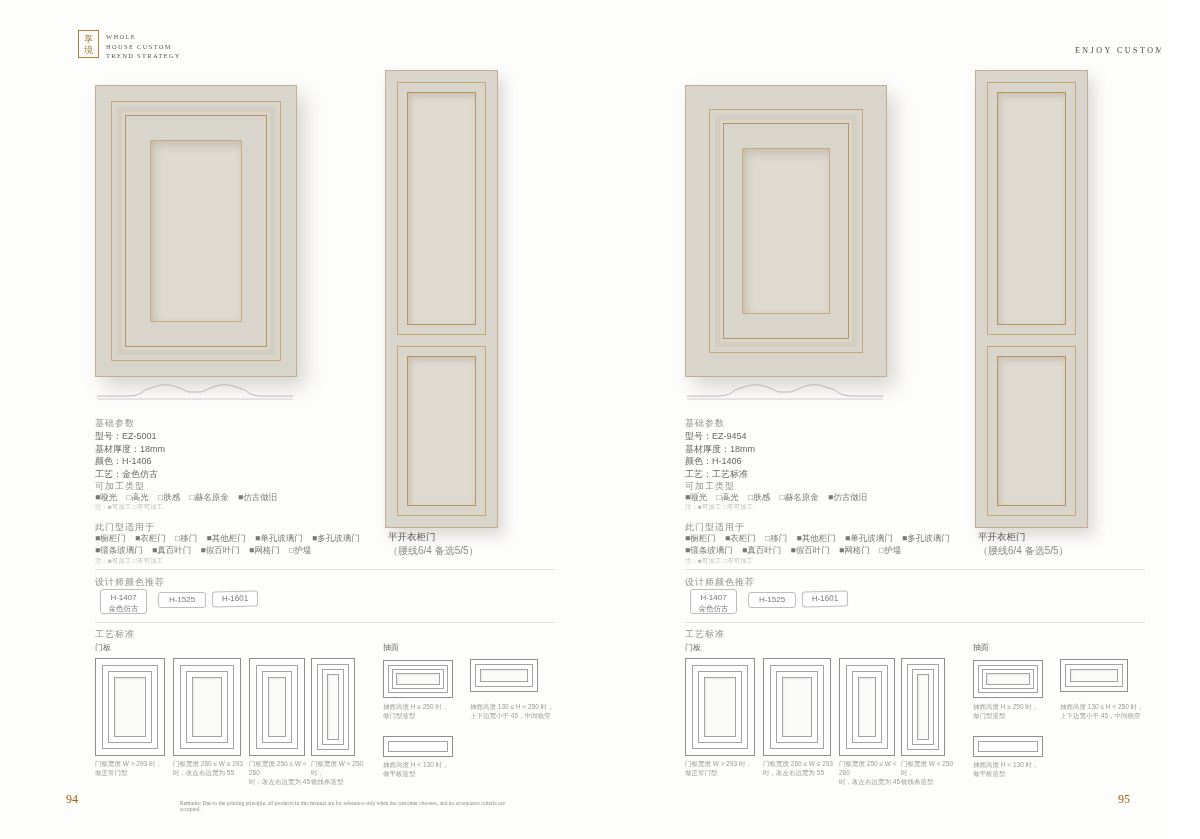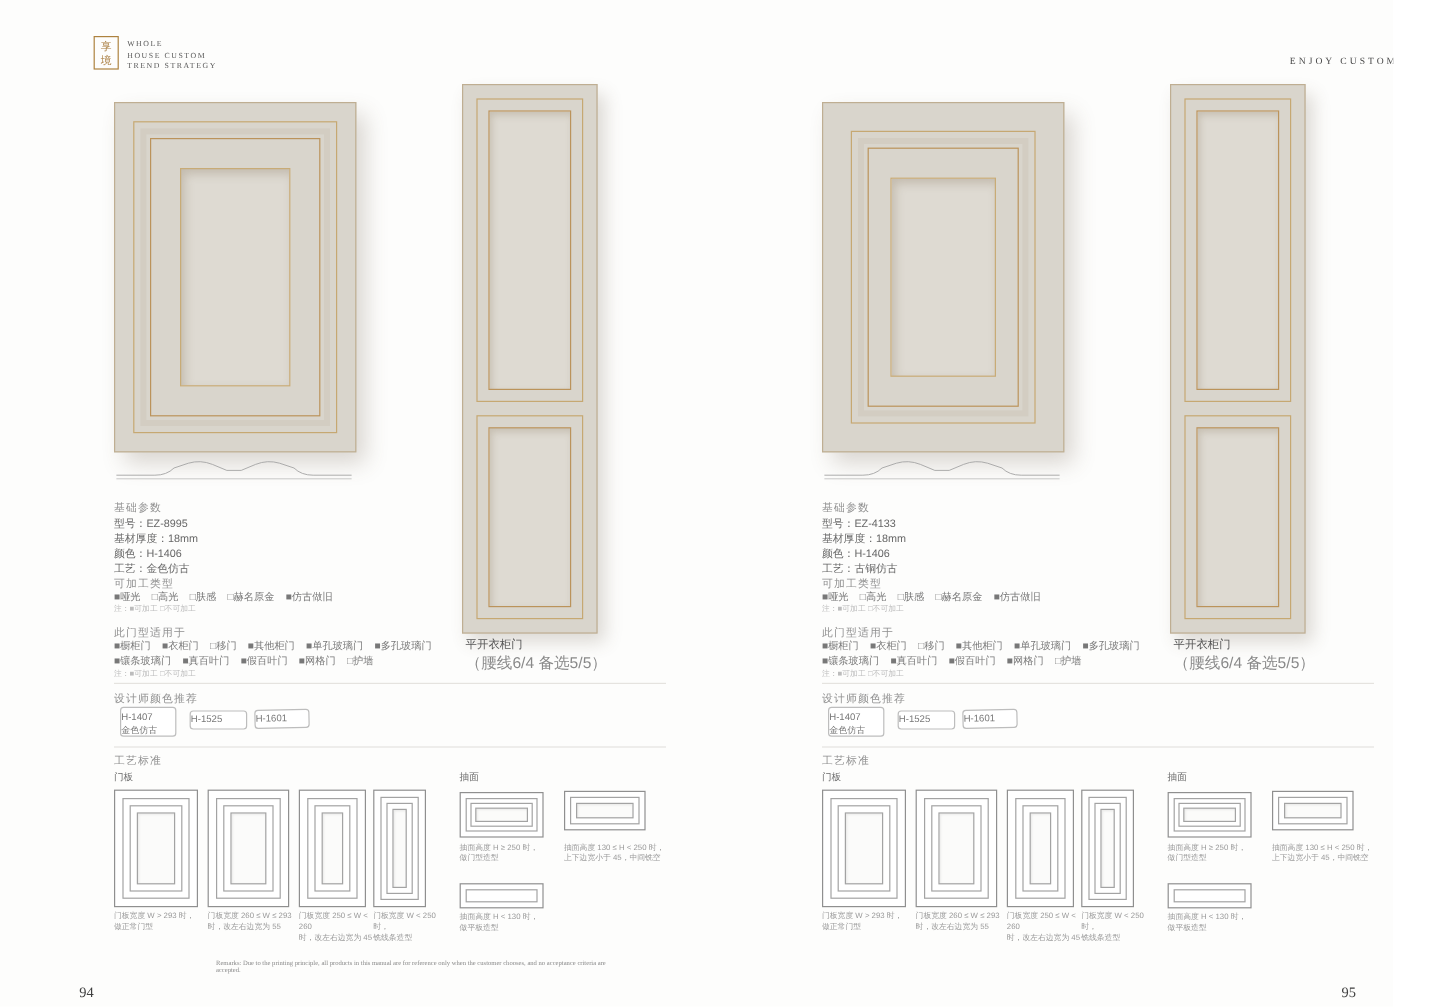--- a/index.html
+++ b/index.html
@@ -39,26 +39,26 @@
         box-shadow:inset 2px 3px 6px rgba(120,100,70,.22);}
   .ts1{flex:60;} .ts2{flex:40;}
 
   
   .sec-title{position:absolute;font-size:9px;color:#8f8f8f;letter-spacing:1px;}
   .param-rows{position:absolute;left:95px;top:430px;font-size:9px;color:#666;line-height:12.5px;}
   .opts{position:absolute;font-size:8.5px;color:#787878;white-space:nowrap;}
   .opts span{margin-right:7px;}
   .tiny-note{position:absolute;font-size:6.5px;color:#bcbcbc;}
   .doortype-name{position:absolute;left:388px;top:531px;font-size:9.5px;color:#555;}
-  .doortype-note{position:absolute;left:388px;top:544px;font-size:13px;color:#8a8a8a;}
+  .doortype-note{position:absolute;left:388px;top:544px;font-size:10px;color:#8a8a8a;}
 
   .rule{position:absolute;left:95px;width:460px;height:1px;background:#e5e3df;}
 
   
-  .chip{position:absolute;border:1px solid #bdbdbd;border-radius:3px;background:#fff;text-align:left;color:#787878;}
+  .chip{position:absolute;border:1px solid #bdbdbd;border-radius:3px;background:#fff;text-align:center;color:#787878;}
   .chip .code{font-size:8px;line-height:12px;}
   .chip .clabel{font-size:7.5px;line-height:10px;}
   .chip1{left:100px;top:589px;width:47px;height:25px;padding-top:2px;box-sizing:border-box;}
   .chip2{left:158px;top:592px;width:46px;height:14px;}
   .chip2 .code,.chip3 .code{line-height:14px;}
   .chip3{left:212px;top:591px;width:44px;height:14px;transform:rotate(-1.2deg);}
 
   
   .small-label{position:absolute;font-size:8px;color:#6a6a6a;}
   .mini{position:absolute;border:1px solid #8f8f8f;background:#fff;}
@@ -75,21 +75,21 @@
   .dr2 .a{inset:4px;} .dr2 .c{inset:9px;}
   .dr3{left:383px;top:736px;width:68px;height:19px;}
   .dr3 .a{inset:4px;}
   .cap{position:absolute;font-size:6.5px;color:#9a9a9a;line-height:9px;white-space:pre-line;}
   .capd1{left:95px;top:759px;width:76px;} .capd2{left:173px;top:759px;width:74px;}
   .capd3{left:249px;top:759px;width:66px;} .capd4{left:311px;top:759px;width:60px;}
   .capr1{left:383px;top:702px;width:84px;} .capr2{left:470px;top:702px;width:96px;}
   .capr3{left:383px;top:760px;width:84px;}
 
   
-  .pgnum{position:absolute;top:792px;font-size:12px;color:#404040;font-family:"Liberation Serif",serif;margin-top:28px;}
+  .pgnum{position:absolute;top:792px;font-size:12px;color:#a16207;font-family:"Liberation Serif",serif;}
   .pgnum.l{left:66px;} .pgnum.r{left:528px;}
   .remark-en{position:absolute;left:180px;top:800px;width:330px;font-size:5.5px;color:#8a8a8a;
         font-family:"Liberation Serif",serif;}
   .remark-cn{position:absolute;left:185px;top:797px;width:260px;font-size:8px;color:#454545;font-weight:bold;}
 </style>
 </head>
 <body>
 
 <div id="canvas">
 
@@ -118,21 +118,21 @@
       <div class="ts ts1">
           <div class="tp"></div>
         </div>
       <div class="ts ts2">
           <div class="tp"></div>
         </div>
     </div>
 
     <div class="sec-title" style="left:95px;top:417px;">基础参数</div>
     <div class="param-rows">
-      <div>型号：EZ-8995</div>
+      <div>型号：EZ-5001</div>
       <div>基材厚度：18mm</div>
       <div>颜色：H-1406</div>
       <div>工艺：金色仿古</div>
     </div>
 
     <div class="sec-title" style="left:95px;top:480px;">可加工类型</div>
     <div class="opts" style="left:95px;top:492px;">
       <span>■哑光</span>
       <span>□高光</span>
       <span>□肤感</span>
@@ -252,24 +252,24 @@
       <div class="ts ts1">
           <div class="tp"></div>
         </div>
       <div class="ts ts2">
           <div class="tp"></div>
         </div>
     </div>
 
     <div class="sec-title" style="left:95px;top:417px;">基础参数</div>
     <div class="param-rows">
-      <div>型号：EZ-4133</div>
+      <div>型号：EZ-9454</div>
       <div>基材厚度：18mm</div>
       <div>颜色：H-1406</div>
-      <div>工艺：古铜仿古</div>
+      <div>工艺：工艺标准</div>
     </div>
 
     <div class="sec-title" style="left:95px;top:480px;">可加工类型</div>
     <div class="opts" style="left:95px;top:492px;">
       <span>■哑光</span>
       <span>□高光</span>
       <span>□肤感</span>
       <span>□赫名原金</span>
       <span>■仿古做旧</span>
     </div>

